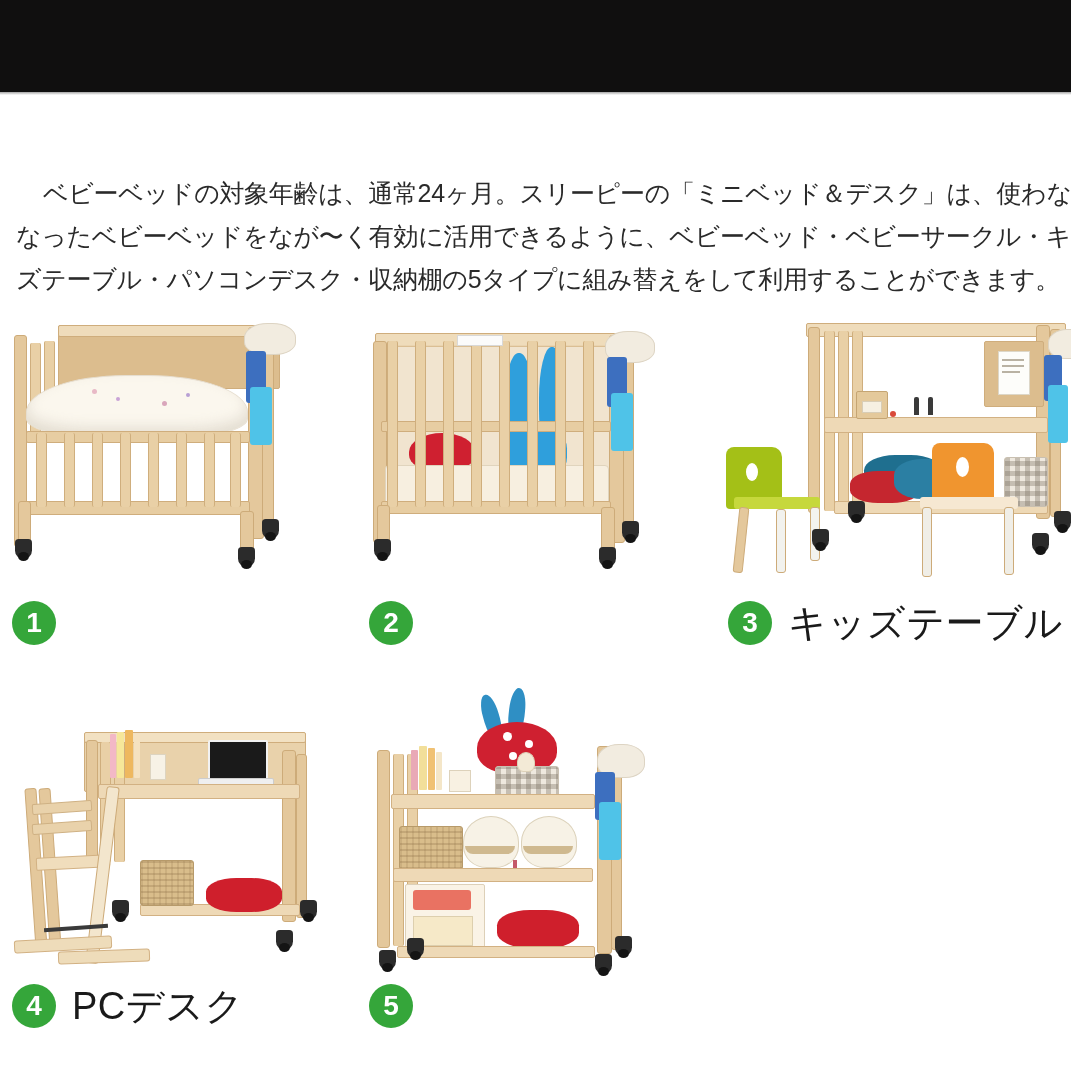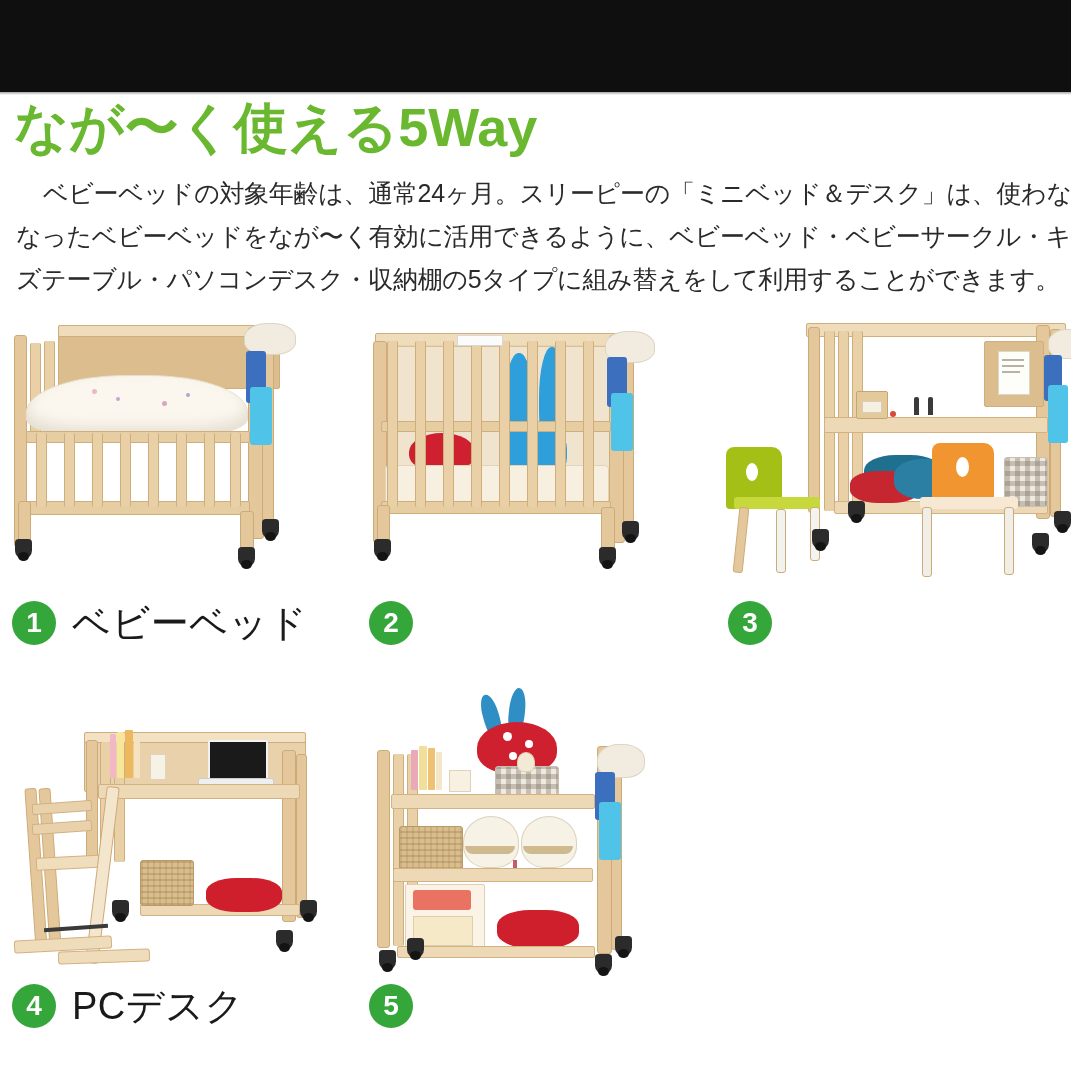--- a/index.html
+++ b/index.html
@@ -240,21 +240,20 @@
   }
 </style>
 </head>
 <body>
 
 <div class="page">
 
   <div class="top-bar"></div>
   <div class="top-bar-shadow"></div>
 
-  <div class="headline">なが〜く使える5Way</div>
 
   <div class="body-copy">
     <span class="line indent">ベビーベッドの対象年齢は、通常24ヶ月。スリーピーの「ミニベッド＆デスク」は、使わなく</span>
     <span class="line">なったベビーベッドをなが〜く有効に活用できるように、ベビーベッド・ベビーサークル・キッ</span>
     <span class="line">ズテーブル・パソコンデスク・収納棚の5タイプに組み替えをして利用することができます。</span>
   </div>
 
   <div class="grid">
 
     <div class="row">
@@ -298,21 +297,20 @@
             <div class="caster" style="left:238px;top:242px;"></div>
             <div class="caster" style="left:262px;top:214px;"></div>
 
             <div class="hanger-cloth" style="left:244px;top:18px;width:50px;height:30px;"></div>
             <div class="hanger" style="left:246px;top:46px;width:20px;height:52px;background:#3d6fbf;"></div>
             <div class="hanger" style="left:250px;top:82px;width:22px;height:58px;background:#4fc3e8;"></div>
           </div>
         </div>
         <div class="caption">
           <div class="badge">1</div>
-          <div class="caption-label">ベビーベッド</div>
         </div>
       </div>
 
       <div class="cell c1">
         <div class="photo">
           <div class="photo-inner">
 
             <div class="panel" style="left:18px;top:28px;width:250px;height:12px;background:#efdcbb;"></div>
 
             <div class="abs" style="left:30px;top:40px;width:228px;height:130px;background:#e6cda7;opacity:.55;"></div>
@@ -412,20 +410,21 @@
             <div class="caster" style="left:340px;top:206px;"></div>
             <div class="caster" style="left:98px;top:224px;"></div>
 
             <div class="hanger-cloth" style="left:334px;top:24px;width:40px;height:28px;"></div>
             <div class="hanger" style="left:330px;top:50px;width:18px;height:46px;background:#3d6fbf;"></div>
             <div class="hanger" style="left:334px;top:80px;width:20px;height:58px;background:#4fc3e8;"></div>
           </div>
         </div>
         <div class="caption">
           <div class="badge">3</div>
+          <div class="caption-label">キッズテーブル</div>
         </div>
       </div>
     </div>
 
     <div class="row">
 
       <div class="cell c0">
         <div class="photo">
           <div class="photo-inner">
 

